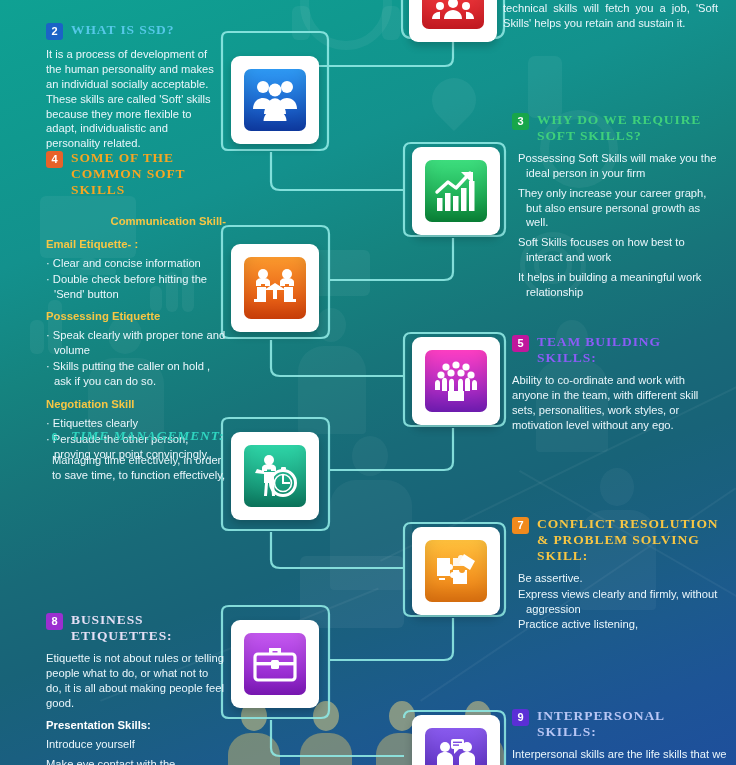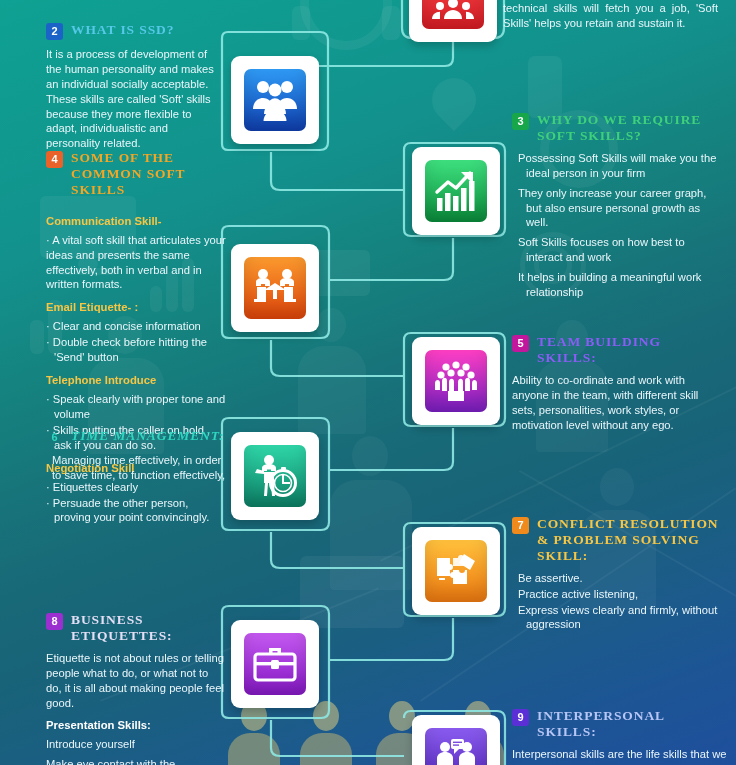--- a/index.html
+++ b/index.html
@@ -363,28 +363,27 @@
     <p class="li">It helps in building a meaningful work relationship</p>
   </div>
 </div>
 
 <div class="block" style="left:46px;top:150px;width:180px;">
   <div class="head">
     <span class="badge" style="background:#e8622a;">4</span>
     <span class="title" style="color:#f5a623;">Some of the Common Soft Skills</span>
   </div>
   <div class="body bl-tight">
-    <div class="sub" style="color:#f7c644;margin-top:16px;">Communication Skill-</div>
-    <p>·  A vital soft skill that articulates your ideas and presents the same effectively, both in verbal and in written formats.</p>
+    <div class="sub" style="color:#f7c644;margin-top:16px;text-align:right;">Communication Skill-</div>
 
     <div class="sub" style="color:#f7c644;">Email Etiquette- :</div>
     <p>· Clear and concise information</p>
     <p class="li">· Double check before hitting the 'Send' button</p>
 
-    <div class="sub" style="color:#f7c644;">Telephone Introduce</div>
+    <div class="sub" style="color:#f7c644;">Possessing Etiquette</div>
     <p class="li">· Speak clearly with proper tone and volume</p>
     <p class="li">· Skills putting the caller on hold , ask if you can do so.</p>
 
     <div class="sub" style="color:#f7c644;">Negotiation Skill</div>
     <p>· Etiquettes clearly</p>
     <p class="li">· Persuade the other person, proving your point convincingly.</p>
   </div>
 </div>
 
 <div class="block" style="left:512px;top:334px;width:206px;">
@@ -407,22 +406,22 @@
   </div>
 </div>
 
 <div class="block" style="left:512px;top:516px;width:214px;">
   <div class="head">
     <span class="badge" style="background:#f08a1d;">7</span>
     <span class="title" style="color:#f7c644;">Conflict Resolution &amp; Problem Solving Skill:</span>
   </div>
   <div class="body bl-tight" style="padding-left:6px;">
     <p class="li">Be assertive.</p>
+    <p class="li">Express views clearly and firmly, without aggression</p>
     <p class="li">Practice  active listening,</p>
-    <p class="li">Express views clearly and firmly, without aggression</p>
   </div>
 </div>
 
 <div class="block" style="left:46px;top:612px;width:180px;">
   <div class="head">
     <span class="badge" style="background:#9b2fd0;">8</span>
     <span class="title" style="color:#e4dff5;">Business Etiquettes:</span>
   </div>
   <div class="body">
     <p>Etiquette is not about rules or telling people what to do, or what not to do, it is all about making people feel good.</p>

